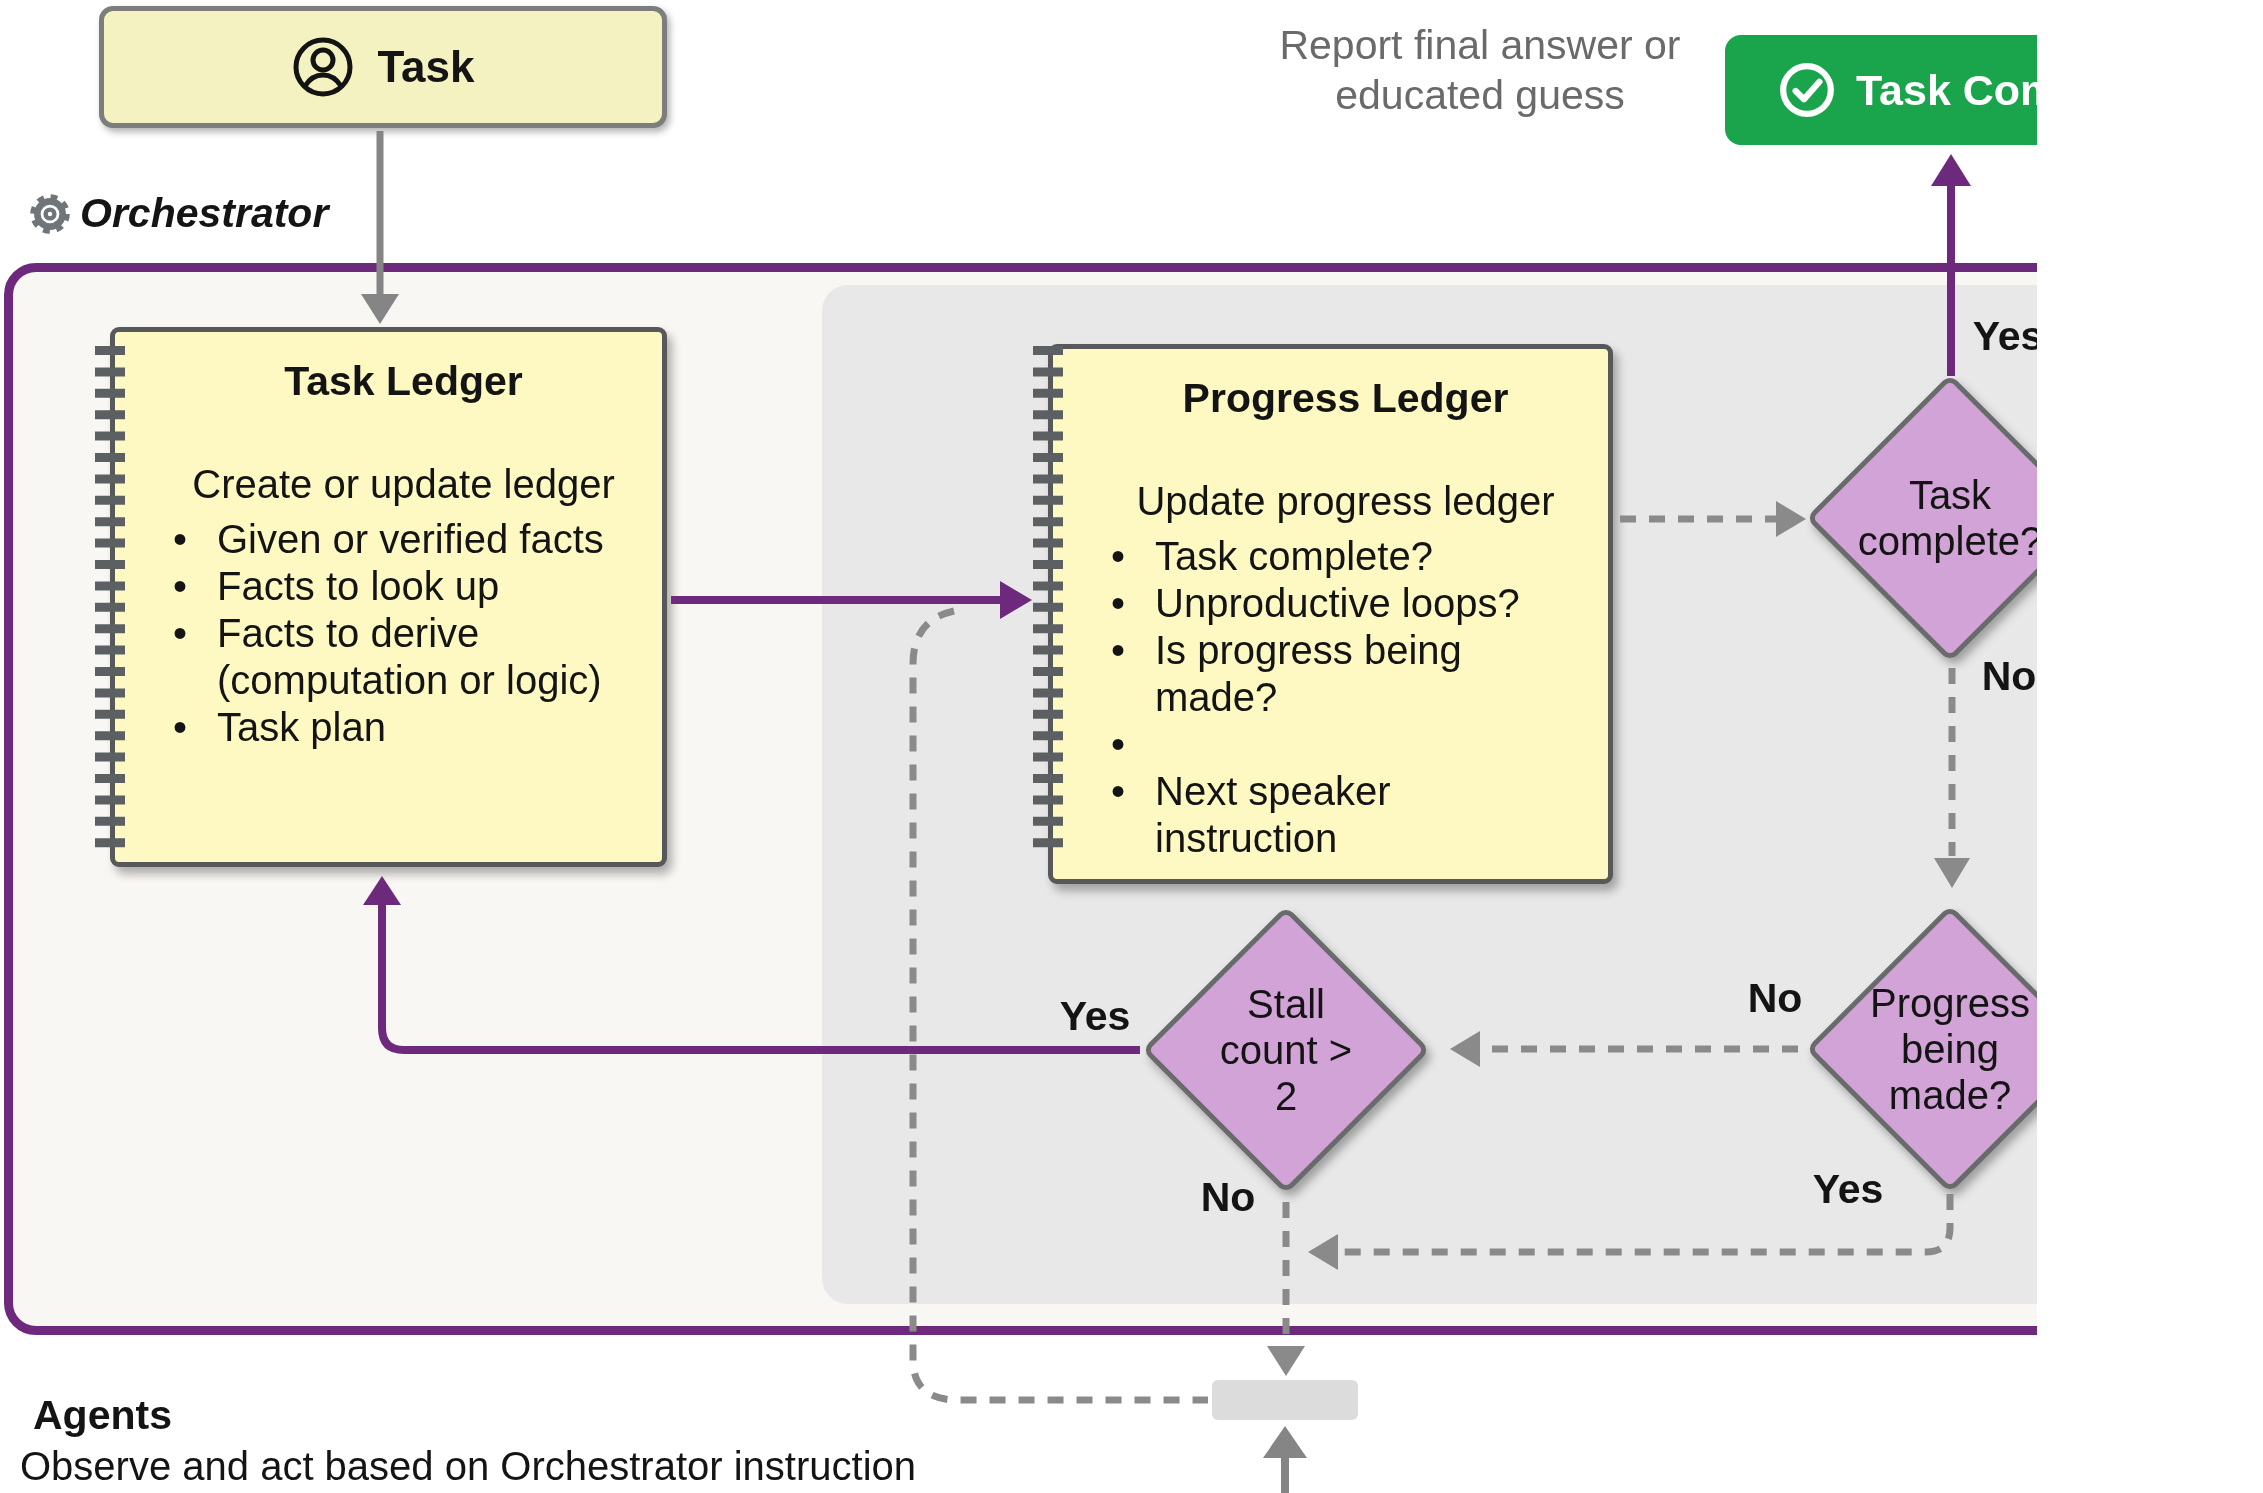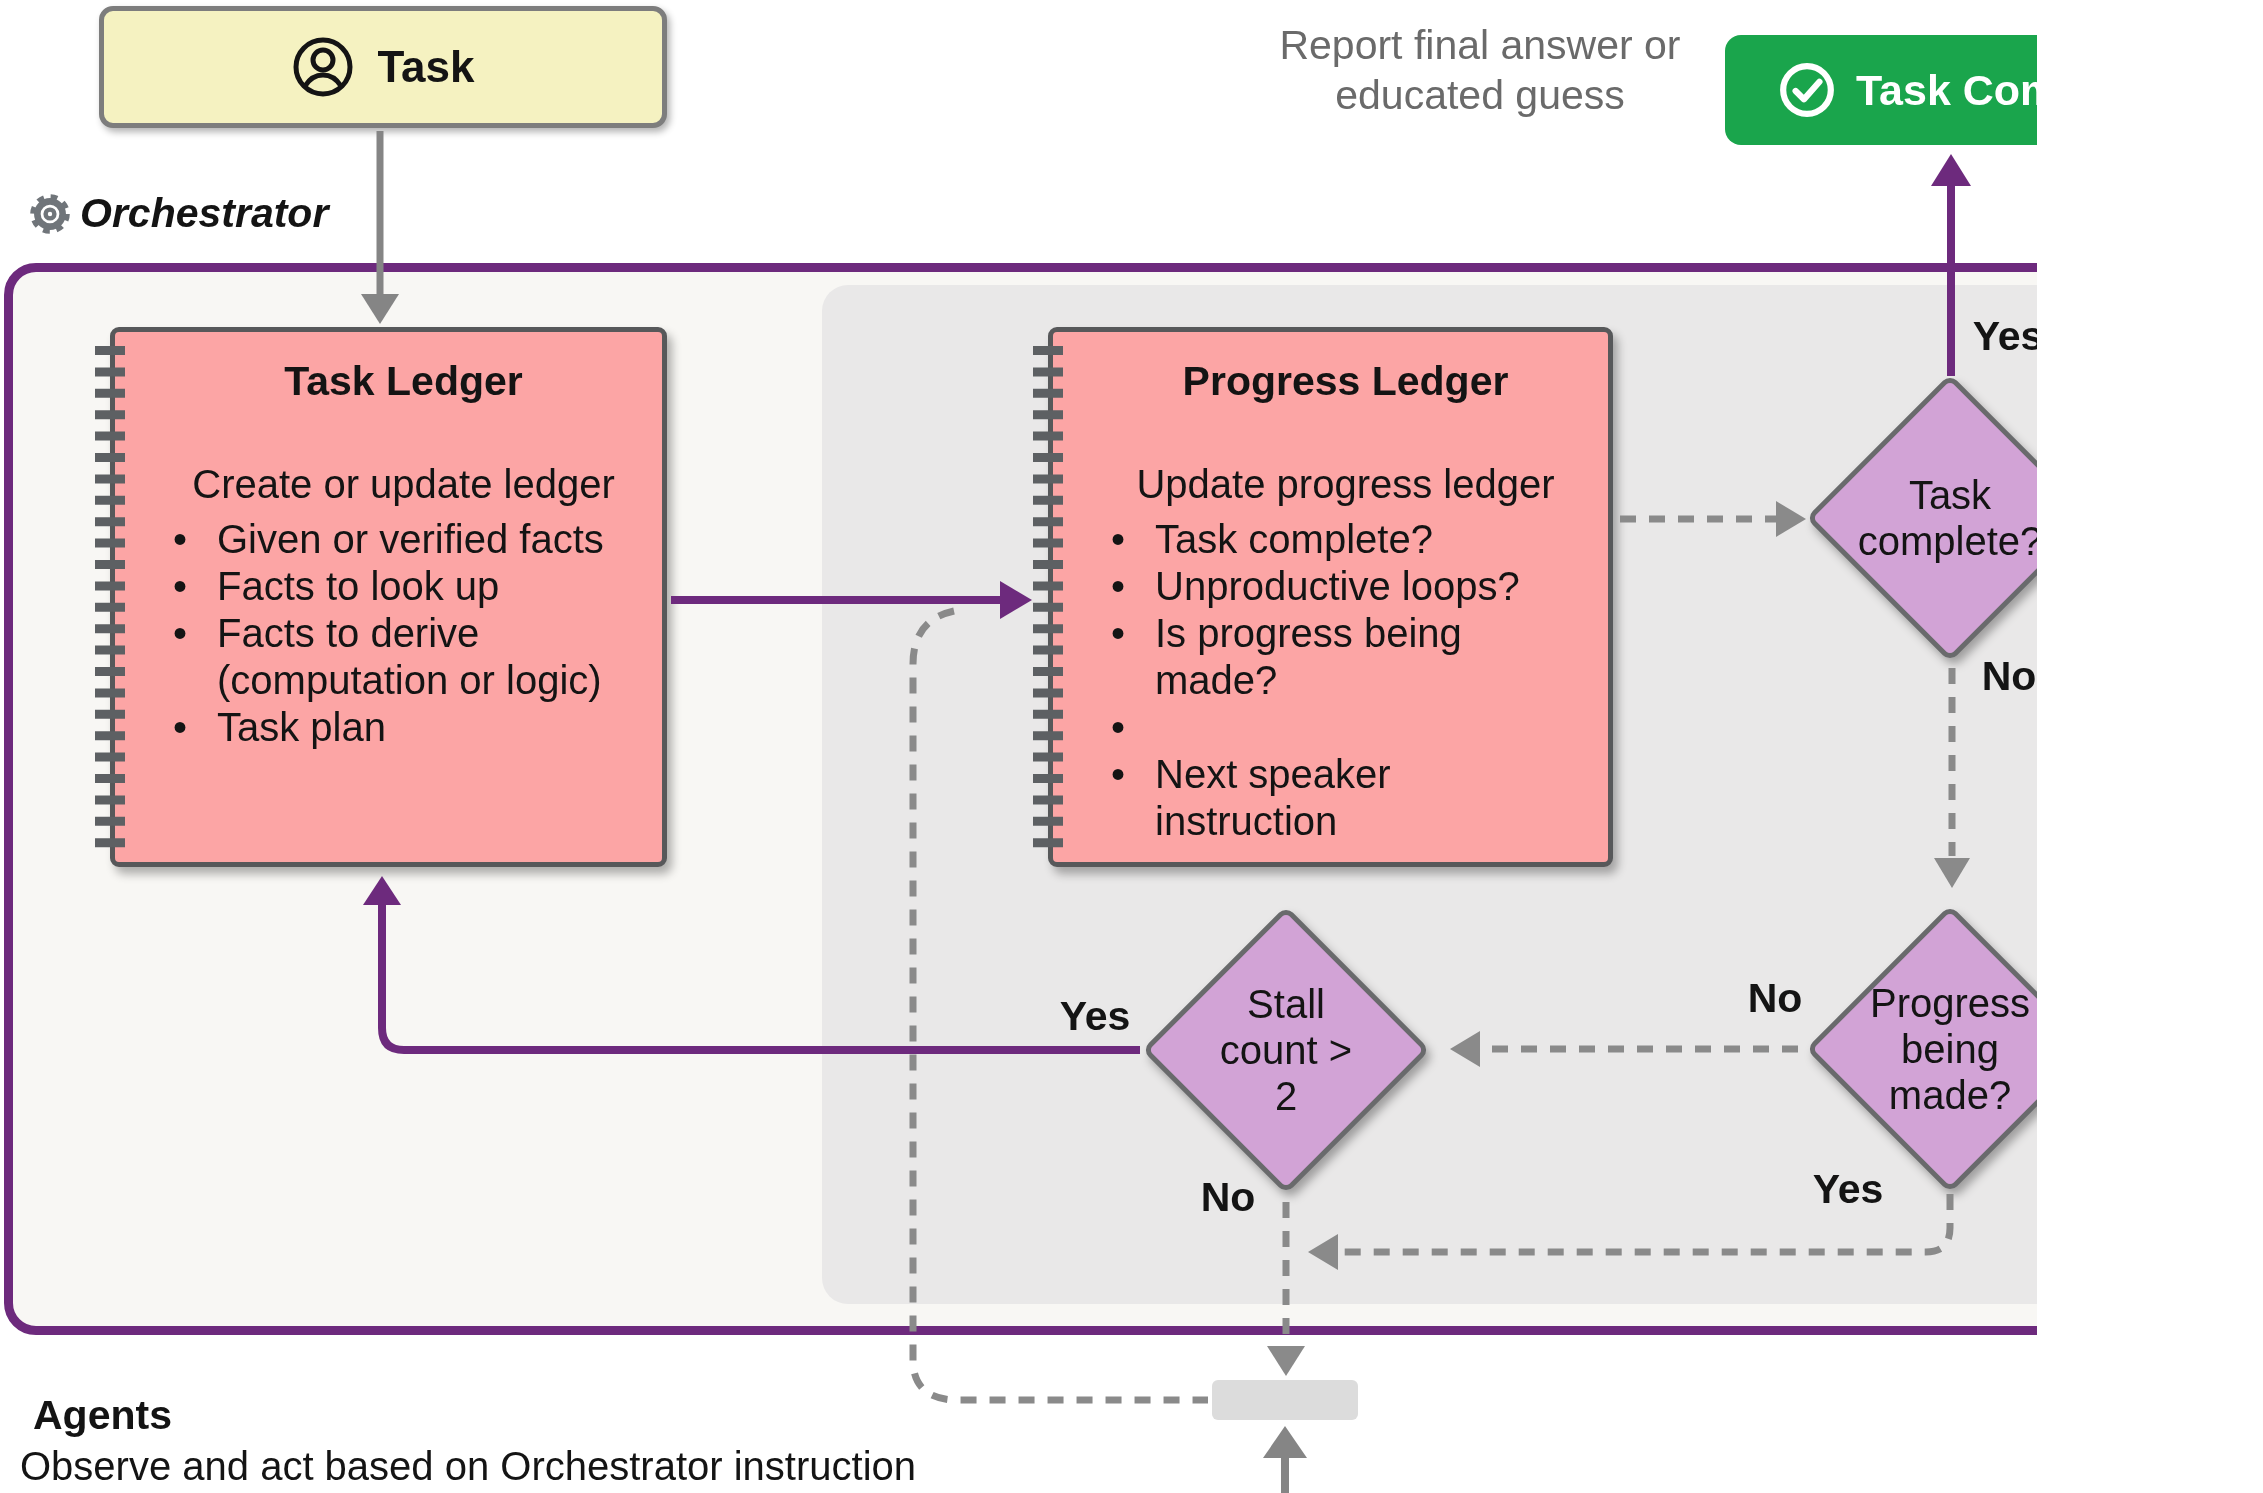--- a/index.html
+++ b/index.html
@@ -21,25 +21,25 @@
   .orch{position:absolute;left:28px;top:190px;display:flex;align-items:center;gap:8px;z-index:3;}
   .orch .label{font-size:41px;font-weight:bold;font-style:italic;}
 
   
   .outer-box{position:absolute;left:4px;top:263px;width:2176px;height:1072px;background:#f8f7f4;
              border:9px solid #6d2a7d;border-radius:32px;box-sizing:border-box;z-index:1;}
   .inner-panel{position:absolute;left:822px;top:285px;width:1326px;height:1019px;
                background:#e9e8e8;border-radius:26px;z-index:2;}
 
   
-  .ledger{position:absolute;background:#fca5a5;border:5px solid #57585a;border-radius:9px;
+  .ledger{position:absolute;background:#fef9c3;border:5px solid #57585a;border-radius:9px;
           box-sizing:border-box;z-index:4;box-shadow:5px 7px 10px rgba(0,0,0,.3);
           padding:26px 28px 10px 58px;}
   #task-ledger{left:110px;top:327px;width:557px;height:540px;}
-  #progress-ledger{left:1048px;top:327px;width:565px;height:540px;}
+  #progress-ledger{left:1048px;top:344px;width:565px;height:540px;}
   .ledger .title{font-size:41px;font-weight:bold;text-align:center;margin-bottom:56px;}
   .ledger .subtitle{font-size:40px;text-align:center;margin-bottom:8px;line-height:47px;}
   .bullet{display:flex;font-size:40px;line-height:47px;}
   .bullet .dot{width:44px;flex:0 0 44px;}
   .bullet .dot::before{content:"\2022";}
   .bullet .bt{white-space:pre-line;}
 
   
   .dwrap{position:absolute;z-index:4;filter:drop-shadow(4px 6px 5px rgba(0,0,0,.32));}
   .diamond{width:204px;height:204px;background:#d2a3d6;border:5px solid #696a6c;border-radius:10px;

